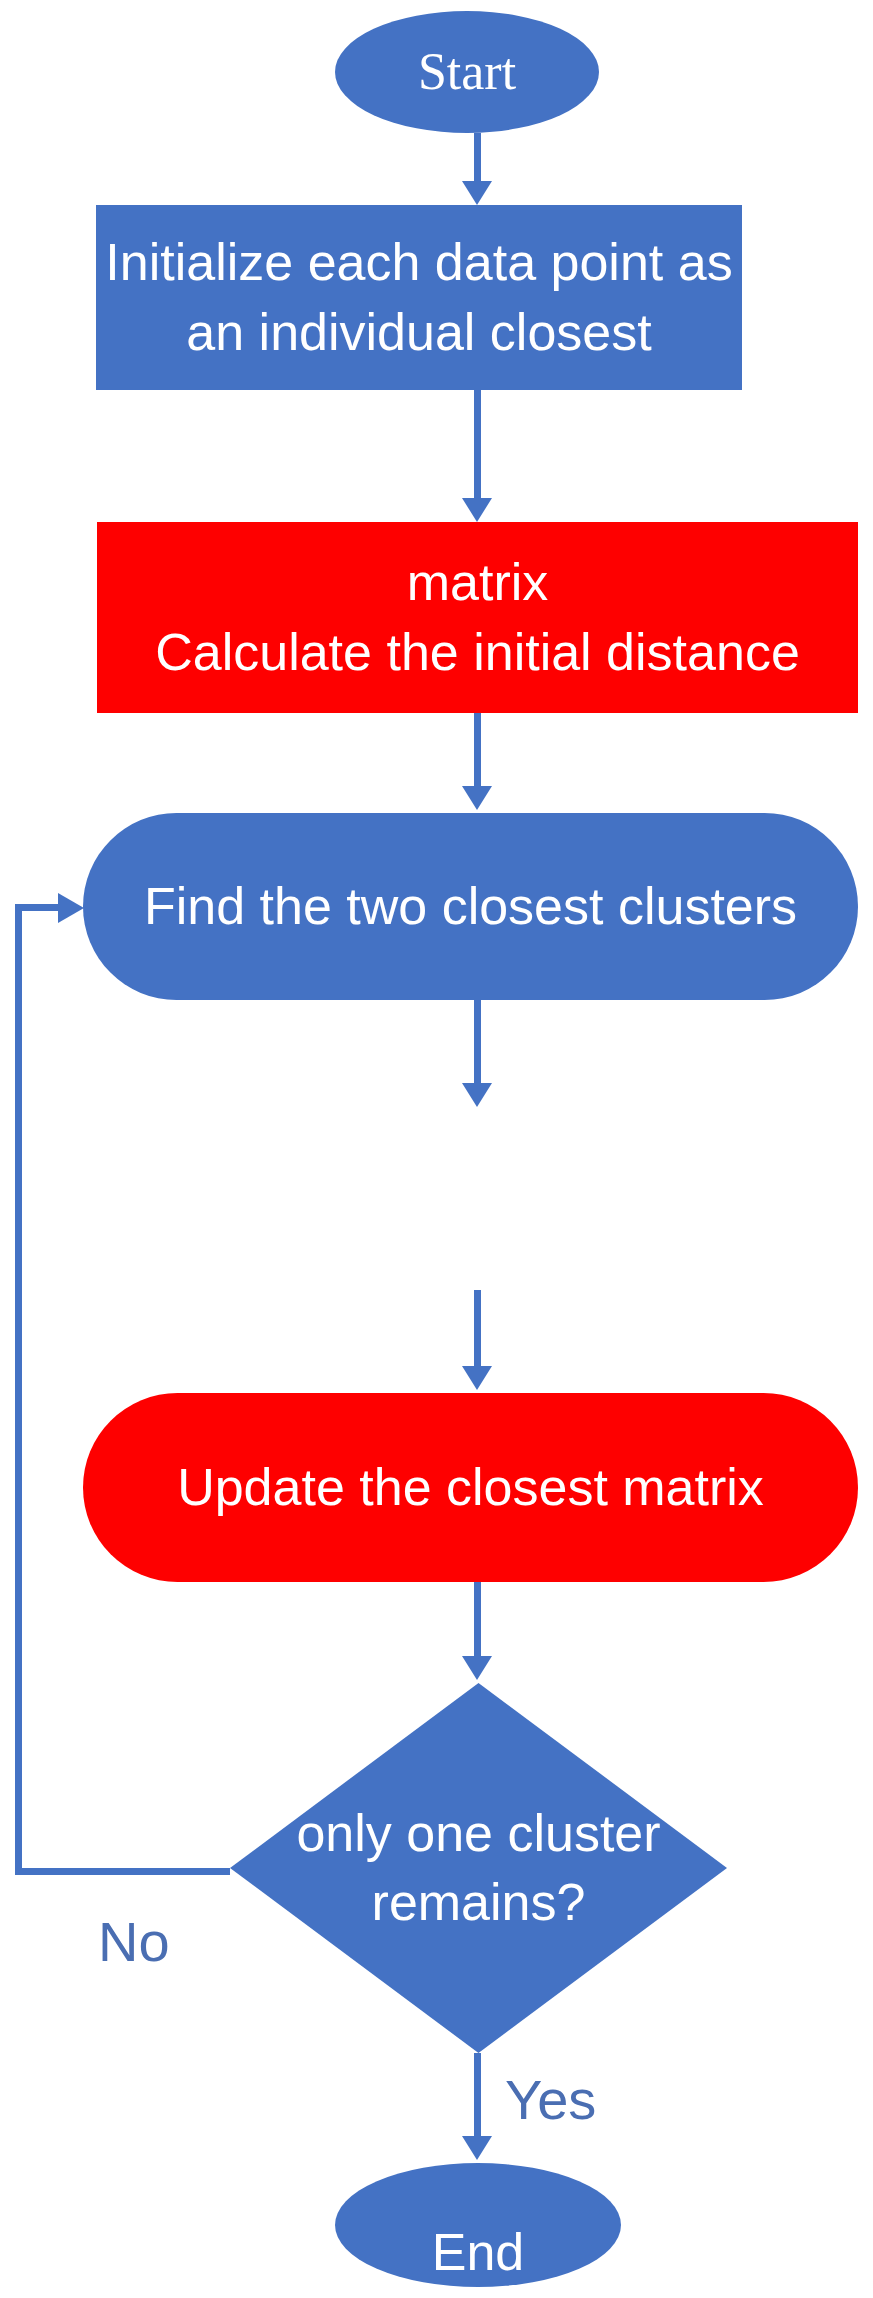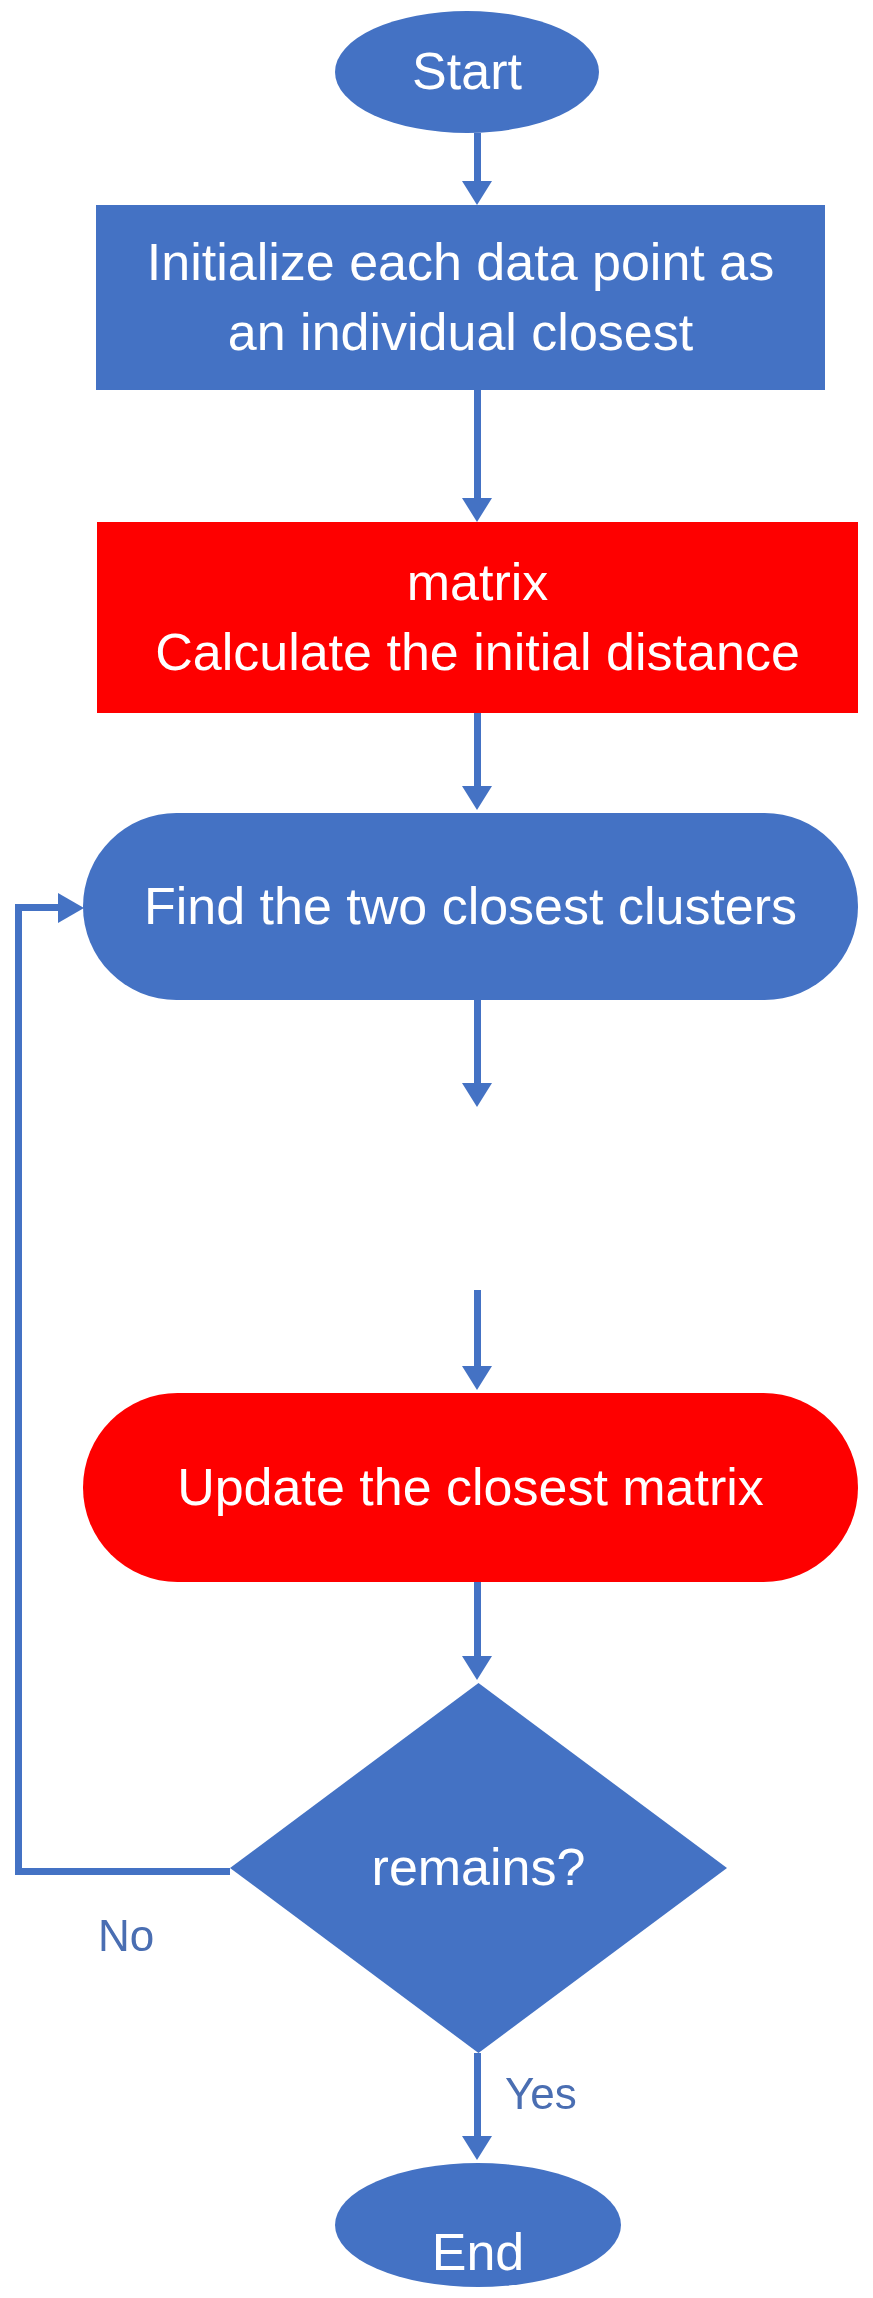--- a/index.html
+++ b/index.html
@@ -49,37 +49,37 @@
   }
   .head-right {
     position: absolute; width: 0; height: 0;
     border-top: 15px solid transparent;
     border-bottom: 15px solid transparent;
     border-left: 26px solid var(--arrow);
   }
   .edge-label {
     position: absolute;
     color: var(--label-text);
-    font-size: 44px;
+    font-size: 56px;
     line-height: 1;
   }
 </style>
 </head>
 <body>
 
 <div class="canvas">
 
-  <div class="node ellipse fill-blue" style="left:335px; top:11px; width:264px; height:122px;">
+  <div class="node ellipse fill-blue" style="left:335px; top:11px; width:264px; height:122px;font-family:Liberation Serif, serif;">
     <span>Start</span>
   </div>
 
   <div class="vseg" style="left:474px; top:133px; height:50px;"></div>
   <div class="head-down" style="left:462px; top:181px;"></div>
 
-  <div class="node fill-blue" style="left:96px; top:205px; width:729px; height:185px;">
+  <div class="node fill-blue" style="left:96px; top:205px; width:646px; height:185px;">
     <span>Initialize each data point as</span>
     <span>an individual closest</span>
   </div>
 
   <div class="vseg" style="left:474px; top:390px; height:110px;"></div>
   <div class="head-down" style="left:462px; top:498px;"></div>
 
   <div class="node fill-red" style="left:97px; top:522px; width:761px; height:191px;">
     <span>matrix</span>
     <span>Calculate the initial distance</span>
@@ -100,20 +100,21 @@
   <div class="head-down" style="left:462px; top:1366px;"></div>
 
   <div class="node stadium fill-red" style="left:83px; top:1393px; width:775px; height:189px;">
     <span>Update the closest matrix</span>
   </div>
 
   <div class="vseg" style="left:474px; top:1582px; height:76px;"></div>
   <div class="head-down" style="left:462px; top:1656px;"></div>
 
   <div class="node diamond fill-blue" style="left:230px; top:1683px; width:497px; height:370px;">
+    <span>only one cluster</span>
     <span>remains?</span>
   </div>
 
   <div class="hseg" style="left:15px; top:1868px; width:215px;"></div>
   <div class="vseg" style="left:15px; top:904px; height:971px;"></div>
   <div class="hseg" style="left:15px; top:904px; width:44px;"></div>
   <div class="head-right" style="left:58px; top:893px;"></div>
   <div class="edge-label" style="left:98px; top:1914px;">No</div>
 
   <div class="vseg" style="left:474px; top:2053px; height:85px;"></div>

